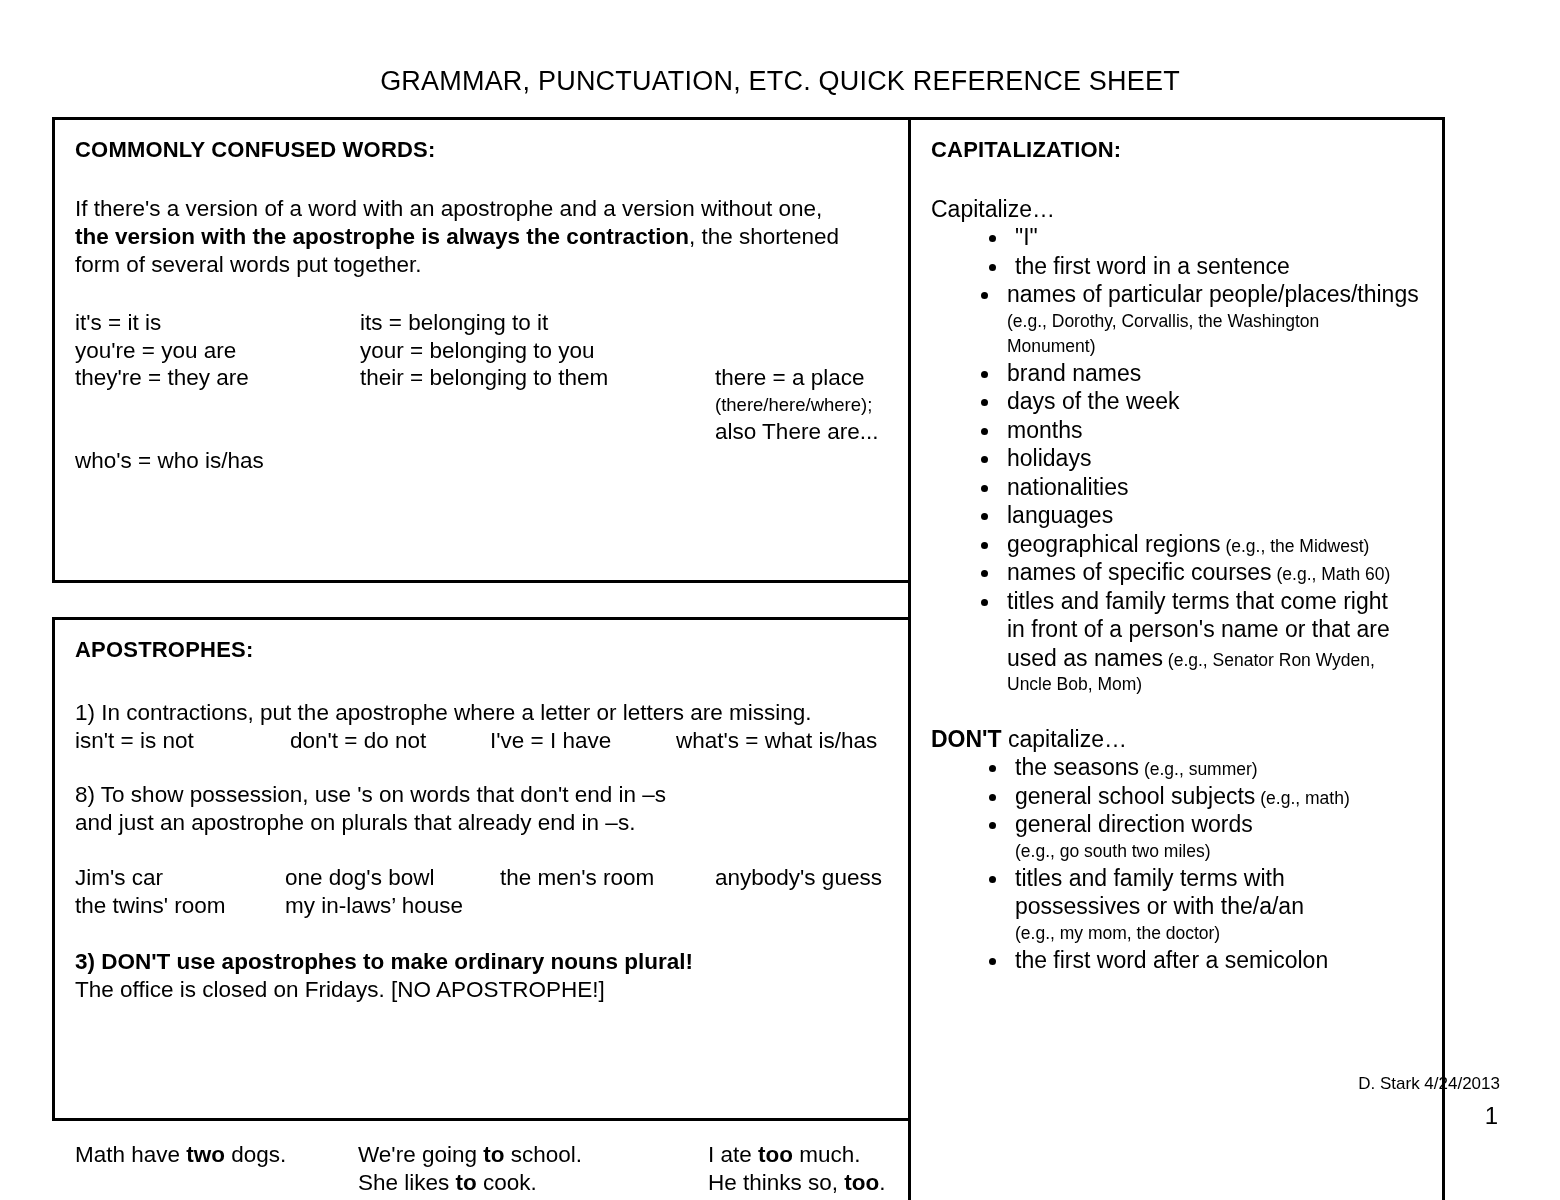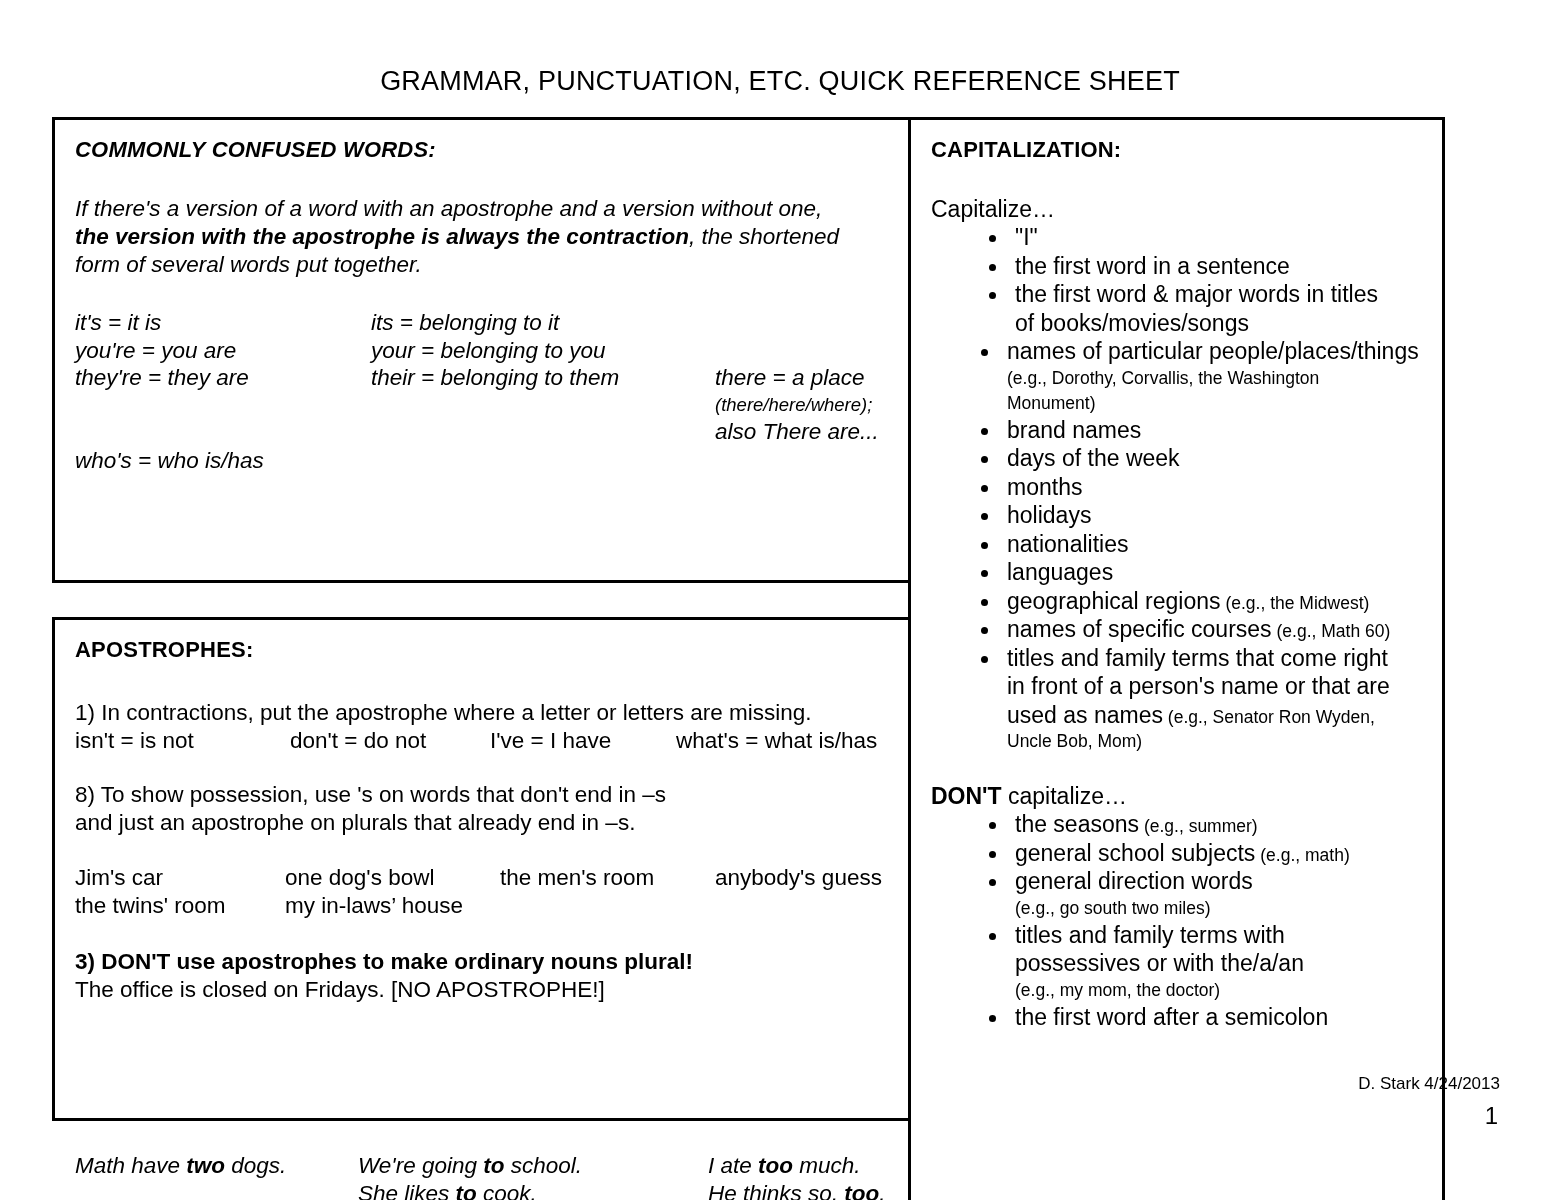--- a/index.html
+++ b/index.html
@@ -33,21 +33,20 @@
     position: absolute;
     border: 3px solid #000000;
     background: #ffffff;
     box-sizing: border-box;
   }
   #panel-confused {
     left: 52px;
     top: 117px;
     width: 1020px;
     height: 466px;
-    font-style: italic;
   }
   #panel-apostrophes {
     left: 52px;
     top: 617px;
     width: 872px;
     height: 504px;
   }
   #panel-capitalization {
     left: 908px;
     top: 117px;
@@ -78,21 +77,20 @@
   
   #pairs-grid {
     margin-top: 30px;
     position: relative;
     font-size: 22.5px;
     line-height: 27.5px;
   }
   .pair-row {
     display: flex;
     align-items: flex-start;
-    gap: 11px;
   }
   .pair-col-a { width: 285px; flex: 0 0 285px; }
   .pair-col-b { width: 355px; flex: 0 0 355px; }
   .pair-col-c { flex: 1 1 auto; }
 
   #there-note {
     position: absolute;
     left: 640px;
     top: 55px;
     width: 210px;
@@ -295,21 +293,20 @@
 
 <div class="panel" id="panel-capitalization">
   <div class="panel-inner">
     <div class="panel-heading">CAPITALIZATION:</div>
 
     <div id="cap-lead">Capitalize…</div>
 
     <ul class="cap-list" id="cap-do-list">
       <li class="indented"><span>"I"</span></li>
       <li class="indented"><span>the first word in a sentence</span></li>
-      <li class="indented"><span>the first word &amp; major words in titles</span><br><span>of books/movies/songs</span></li>
       <li><span>names of particular people/places/things</span><span class="eg-block">(e.g., Dorothy, Corvallis, the Washington</span><span class="eg-block">Monument)</span></li>
       <li><span>brand names</span></li>
       <li><span>days of the week</span></li>
       <li><span>months</span></li>
       <li><span>holidays</span></li>
       <li><span>nationalities</span></li>
       <li><span>languages</span></li>
       <li><span>geographical regions</span><span class="eg"> (e.g., the Midwest)</span></li>
       <li><span>names of specific courses</span><span class="eg"> (e.g., Math 60)</span></li>
       <li><span>titles and family terms that come right</span><br><span>in front of a person's name or that are</span><br><span>used as names</span><span class="eg"> (e.g., Senator Ron Wyden,</span><span class="eg-block">Uncle Bob, Mom)</span></li>

